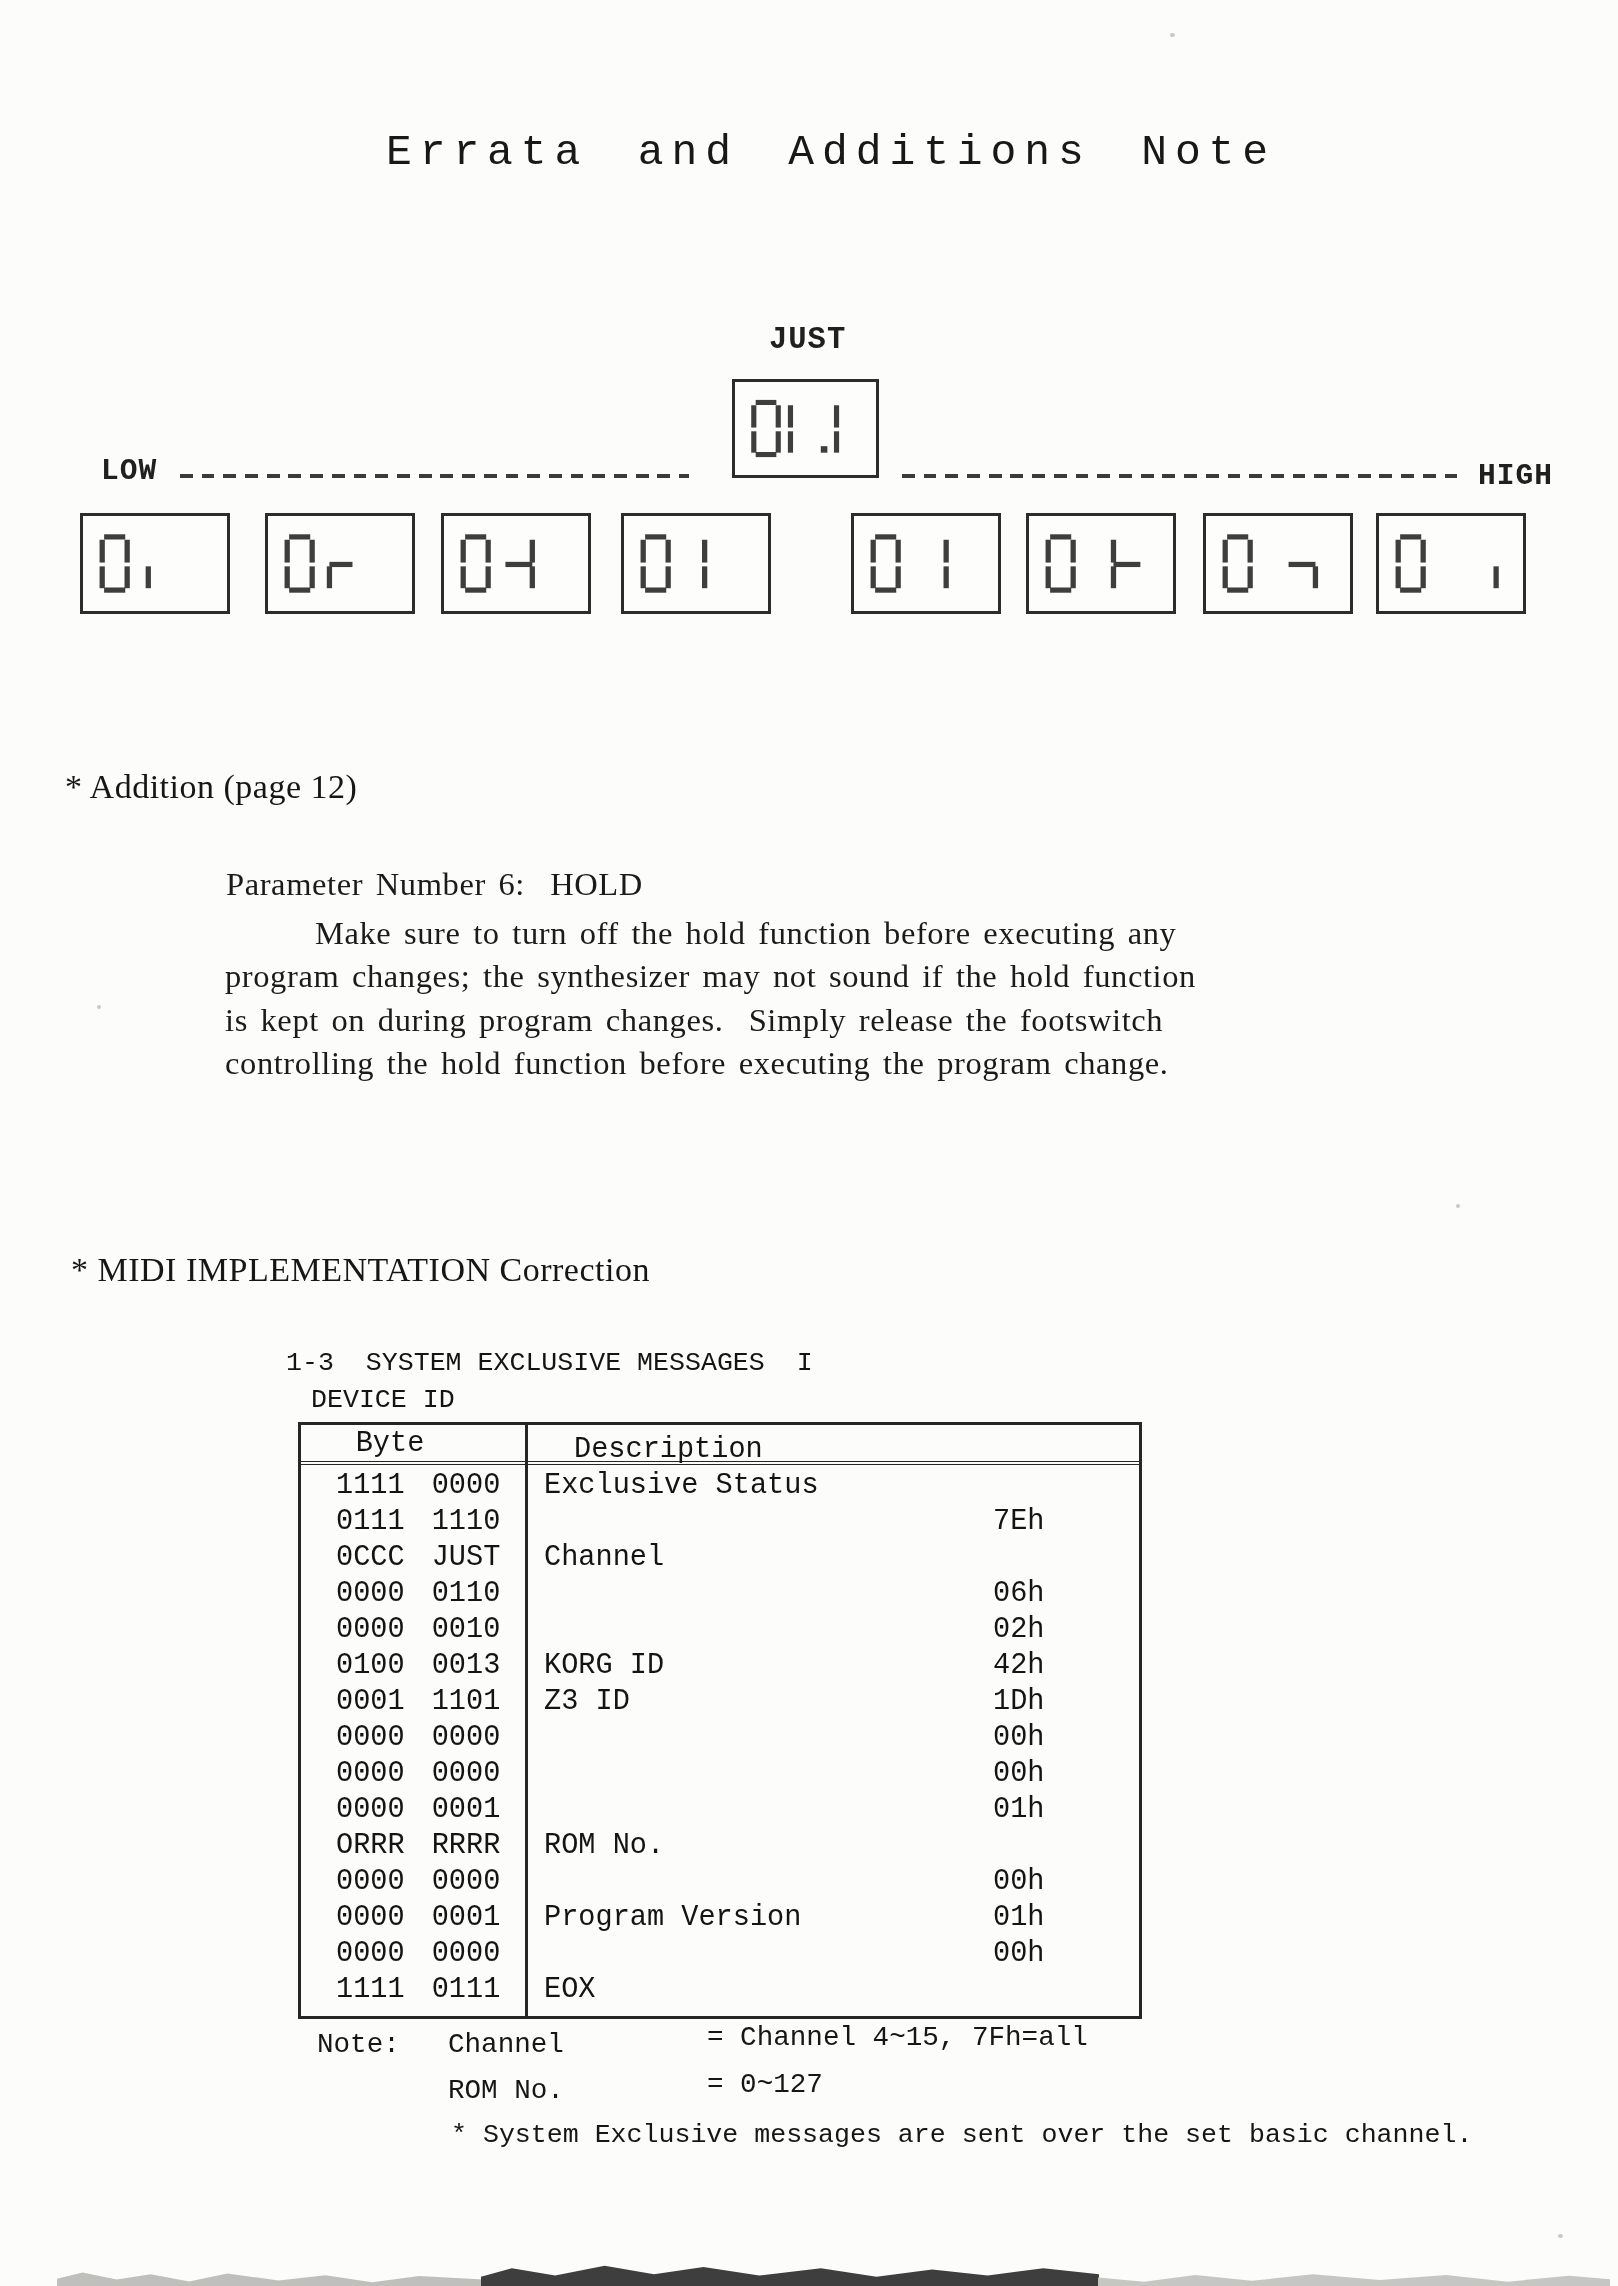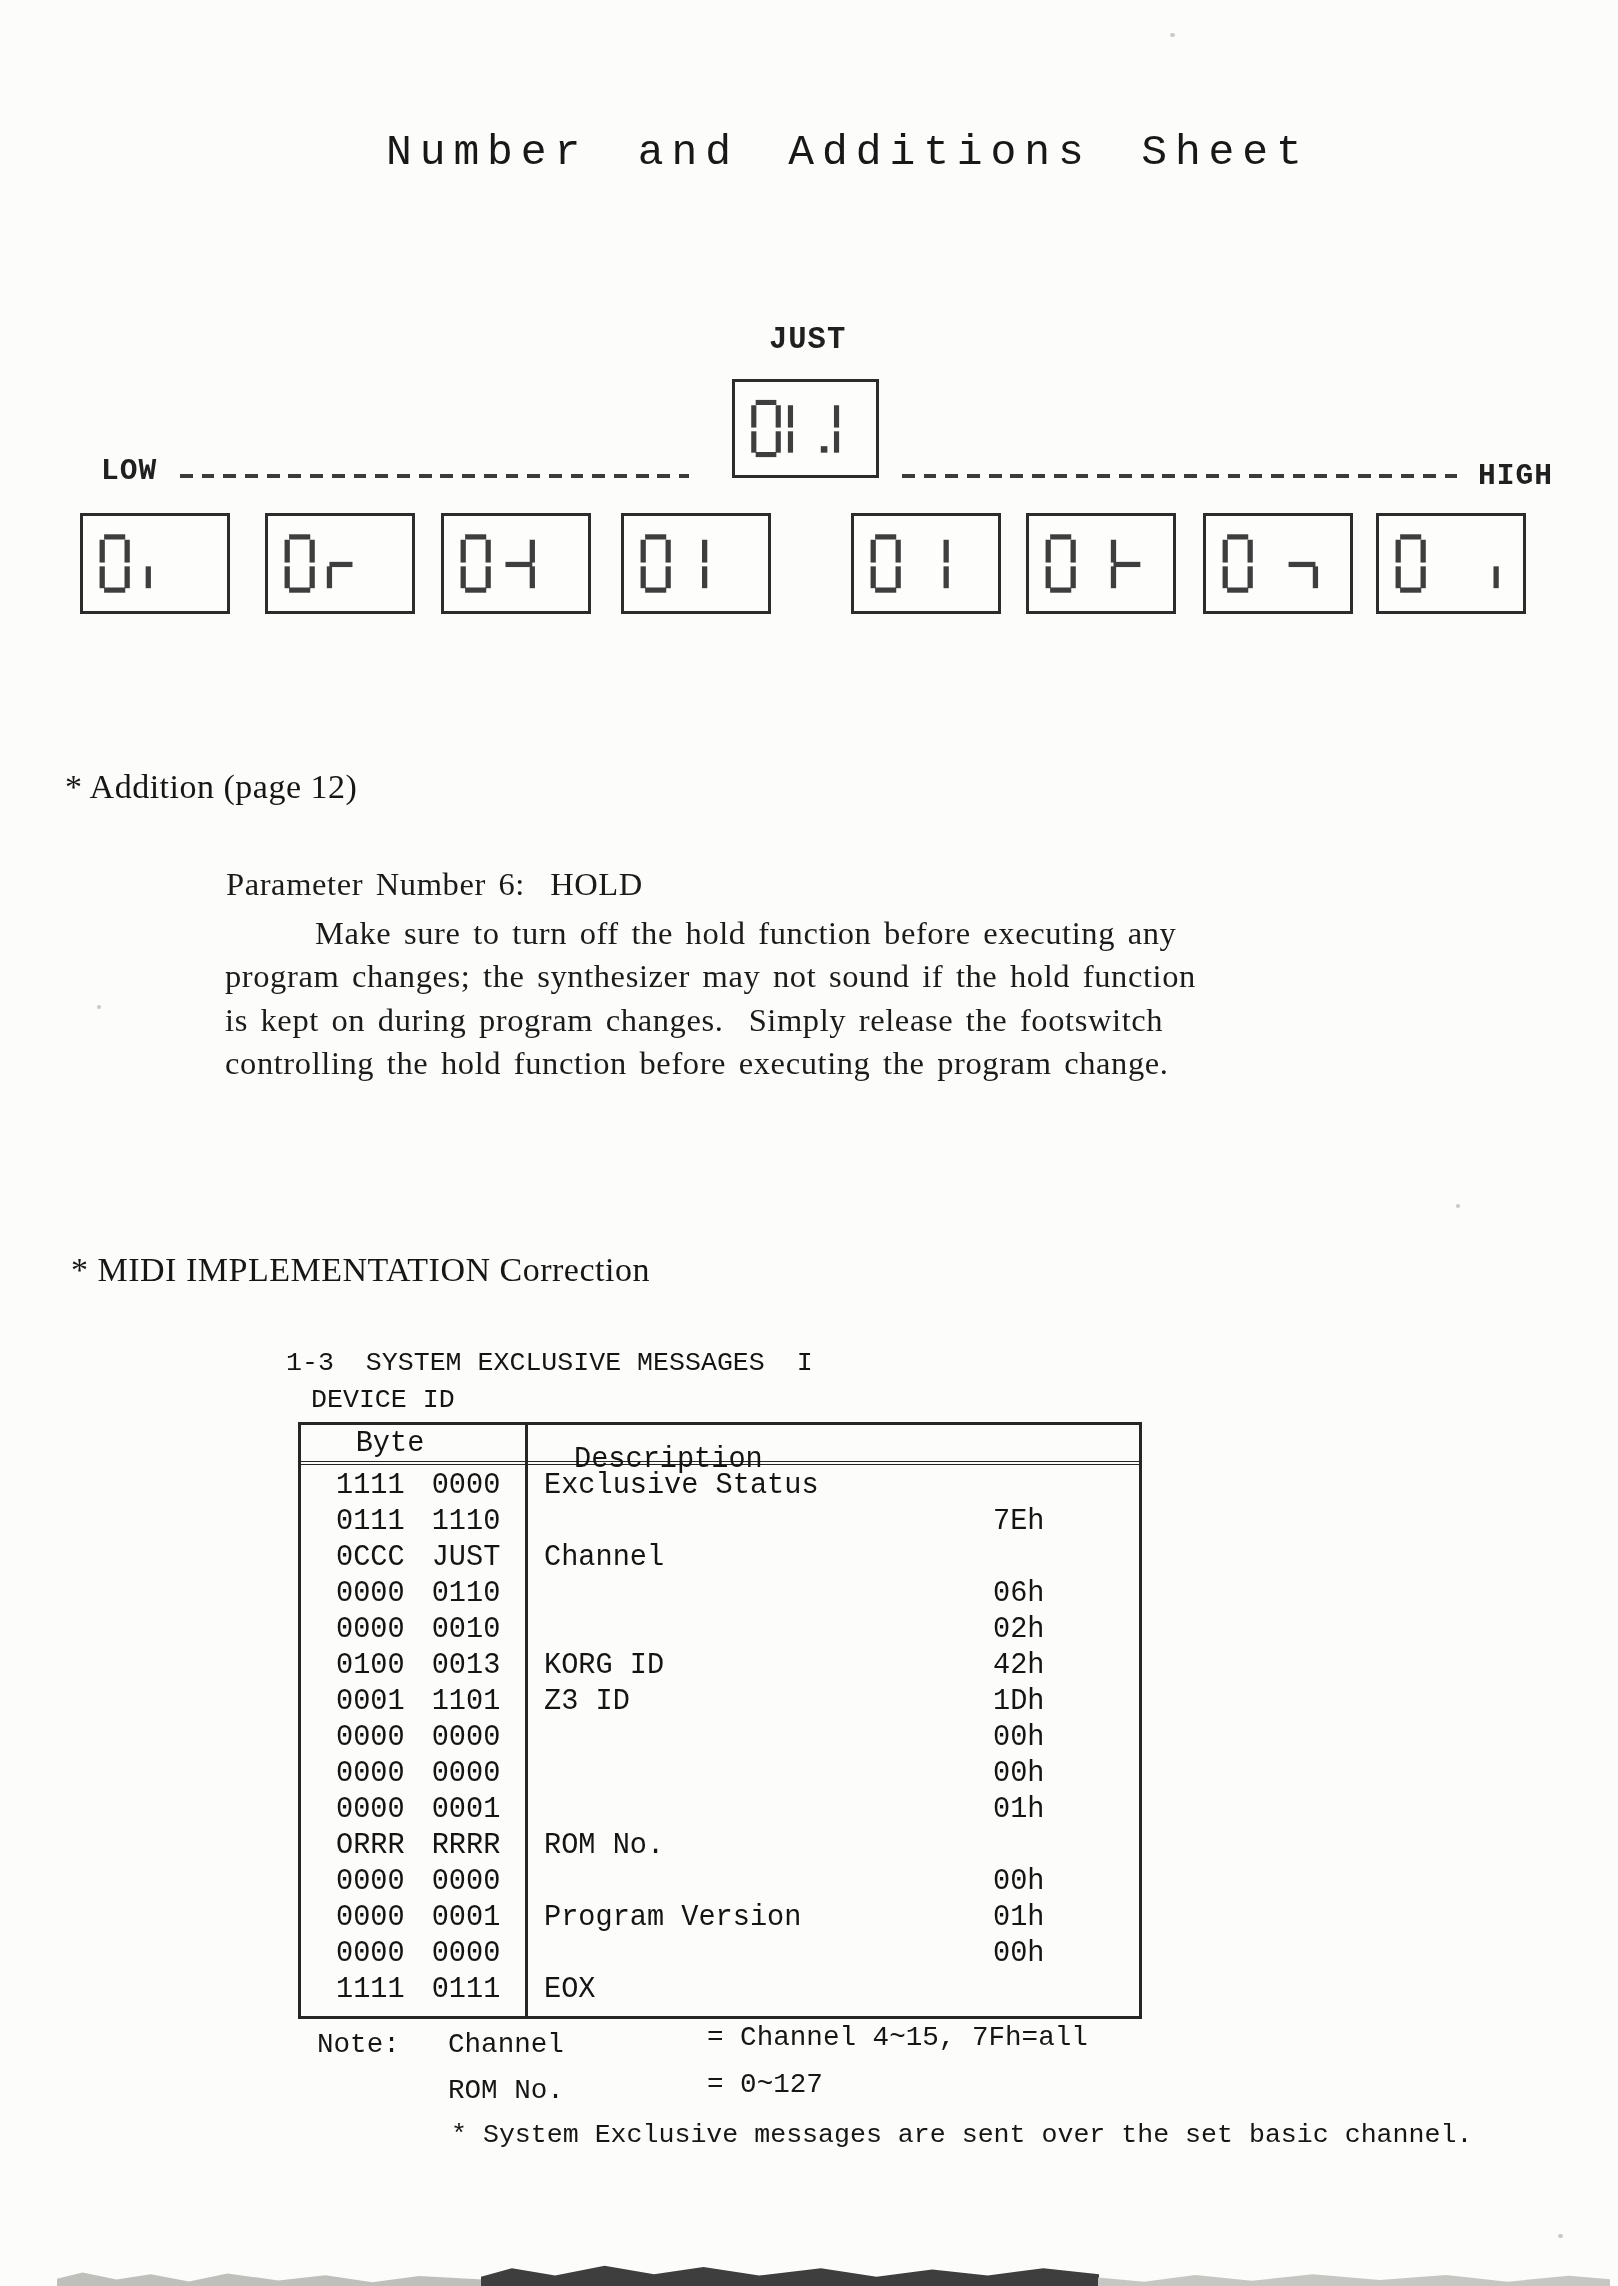--- a/index.html
+++ b/index.html
@@ -34,37 +34,37 @@
   
   .sx-table {
     position:absolute; left:298px; top:1422px; width:844px; height:597px;
     box-sizing:border-box; border:3px solid #262626; background:transparent;
   }
   .sx-divider { position:absolute; left:224px; top:0; bottom:0; width:3px; background:#262626; }
   .sx-head { position:absolute; left:0; top:0; width:100%; height:36px;
     border-bottom:4.9px double #262626; box-sizing:content-box; }
   .sx-head .hb { position:absolute; left:0; width:178px; text-align:center; top:2px;
     font-size:28.6px; color:#141414; }
-  .sx-head .hd { position:absolute; left:273px; top:18px; font-size:28.6px; color:#141414; }
+  .sx-head .hd { position:absolute; left:273px; top:8px; font-size:28.6px; color:#141414; }
   .sx-rows { position:absolute; left:0; top:43px; width:100%; }
   .sx-row { position:relative; height:36px; line-height:36px; font-size:28.6px; color:#141414; }
   .sx-row .byte { position:absolute; left:35px; word-spacing:9.9px; }
   .sx-row .desc { position:absolute; left:243px; }
   .sx-row .hex  { position:absolute; left:692px; }
   .note-line { font-size:27.6px; color:#161616; }
   .footnote { font-size:26.6px; color:#161616; }
   .speck { position:absolute; border-radius:50%; background:#c8c8c4; }
   .artifact { position:absolute; }
 </style>
 </head>
 <body>
 
 <div class="page">
 
-  <div class="abs title" style="left:386px; top:128px;">Number and Additions Sheet</div>
+  <div class="abs title" style="left:386px; top:128px;">Errata and Additions Note</div>
 
 
   <div class="abs mono-label" style="left:769px; top:323px; font-size:30.5px;">JUST</div>
 
   <div class="lcd-box" id="just-box" style="left:732px; top:379px; width:147px; height:99px;">
       <svg viewBox="0 0 150 100" preserveAspectRatio="none">
         <line x1="22" y1="22" x2="44" y2="22" stroke="#3e3e3e" stroke-width="5.5"></line>
         <line x1="22" y1="78" x2="44" y2="78" stroke="#3e3e3e" stroke-width="5.5"></line>
         <line x1="20" y1="25" x2="20" y2="49" stroke="#3e3e3e" stroke-width="5.5"></line>
         <line x1="20" y1="53" x2="20" y2="76" stroke="#3e3e3e" stroke-width="5.5"></line>

